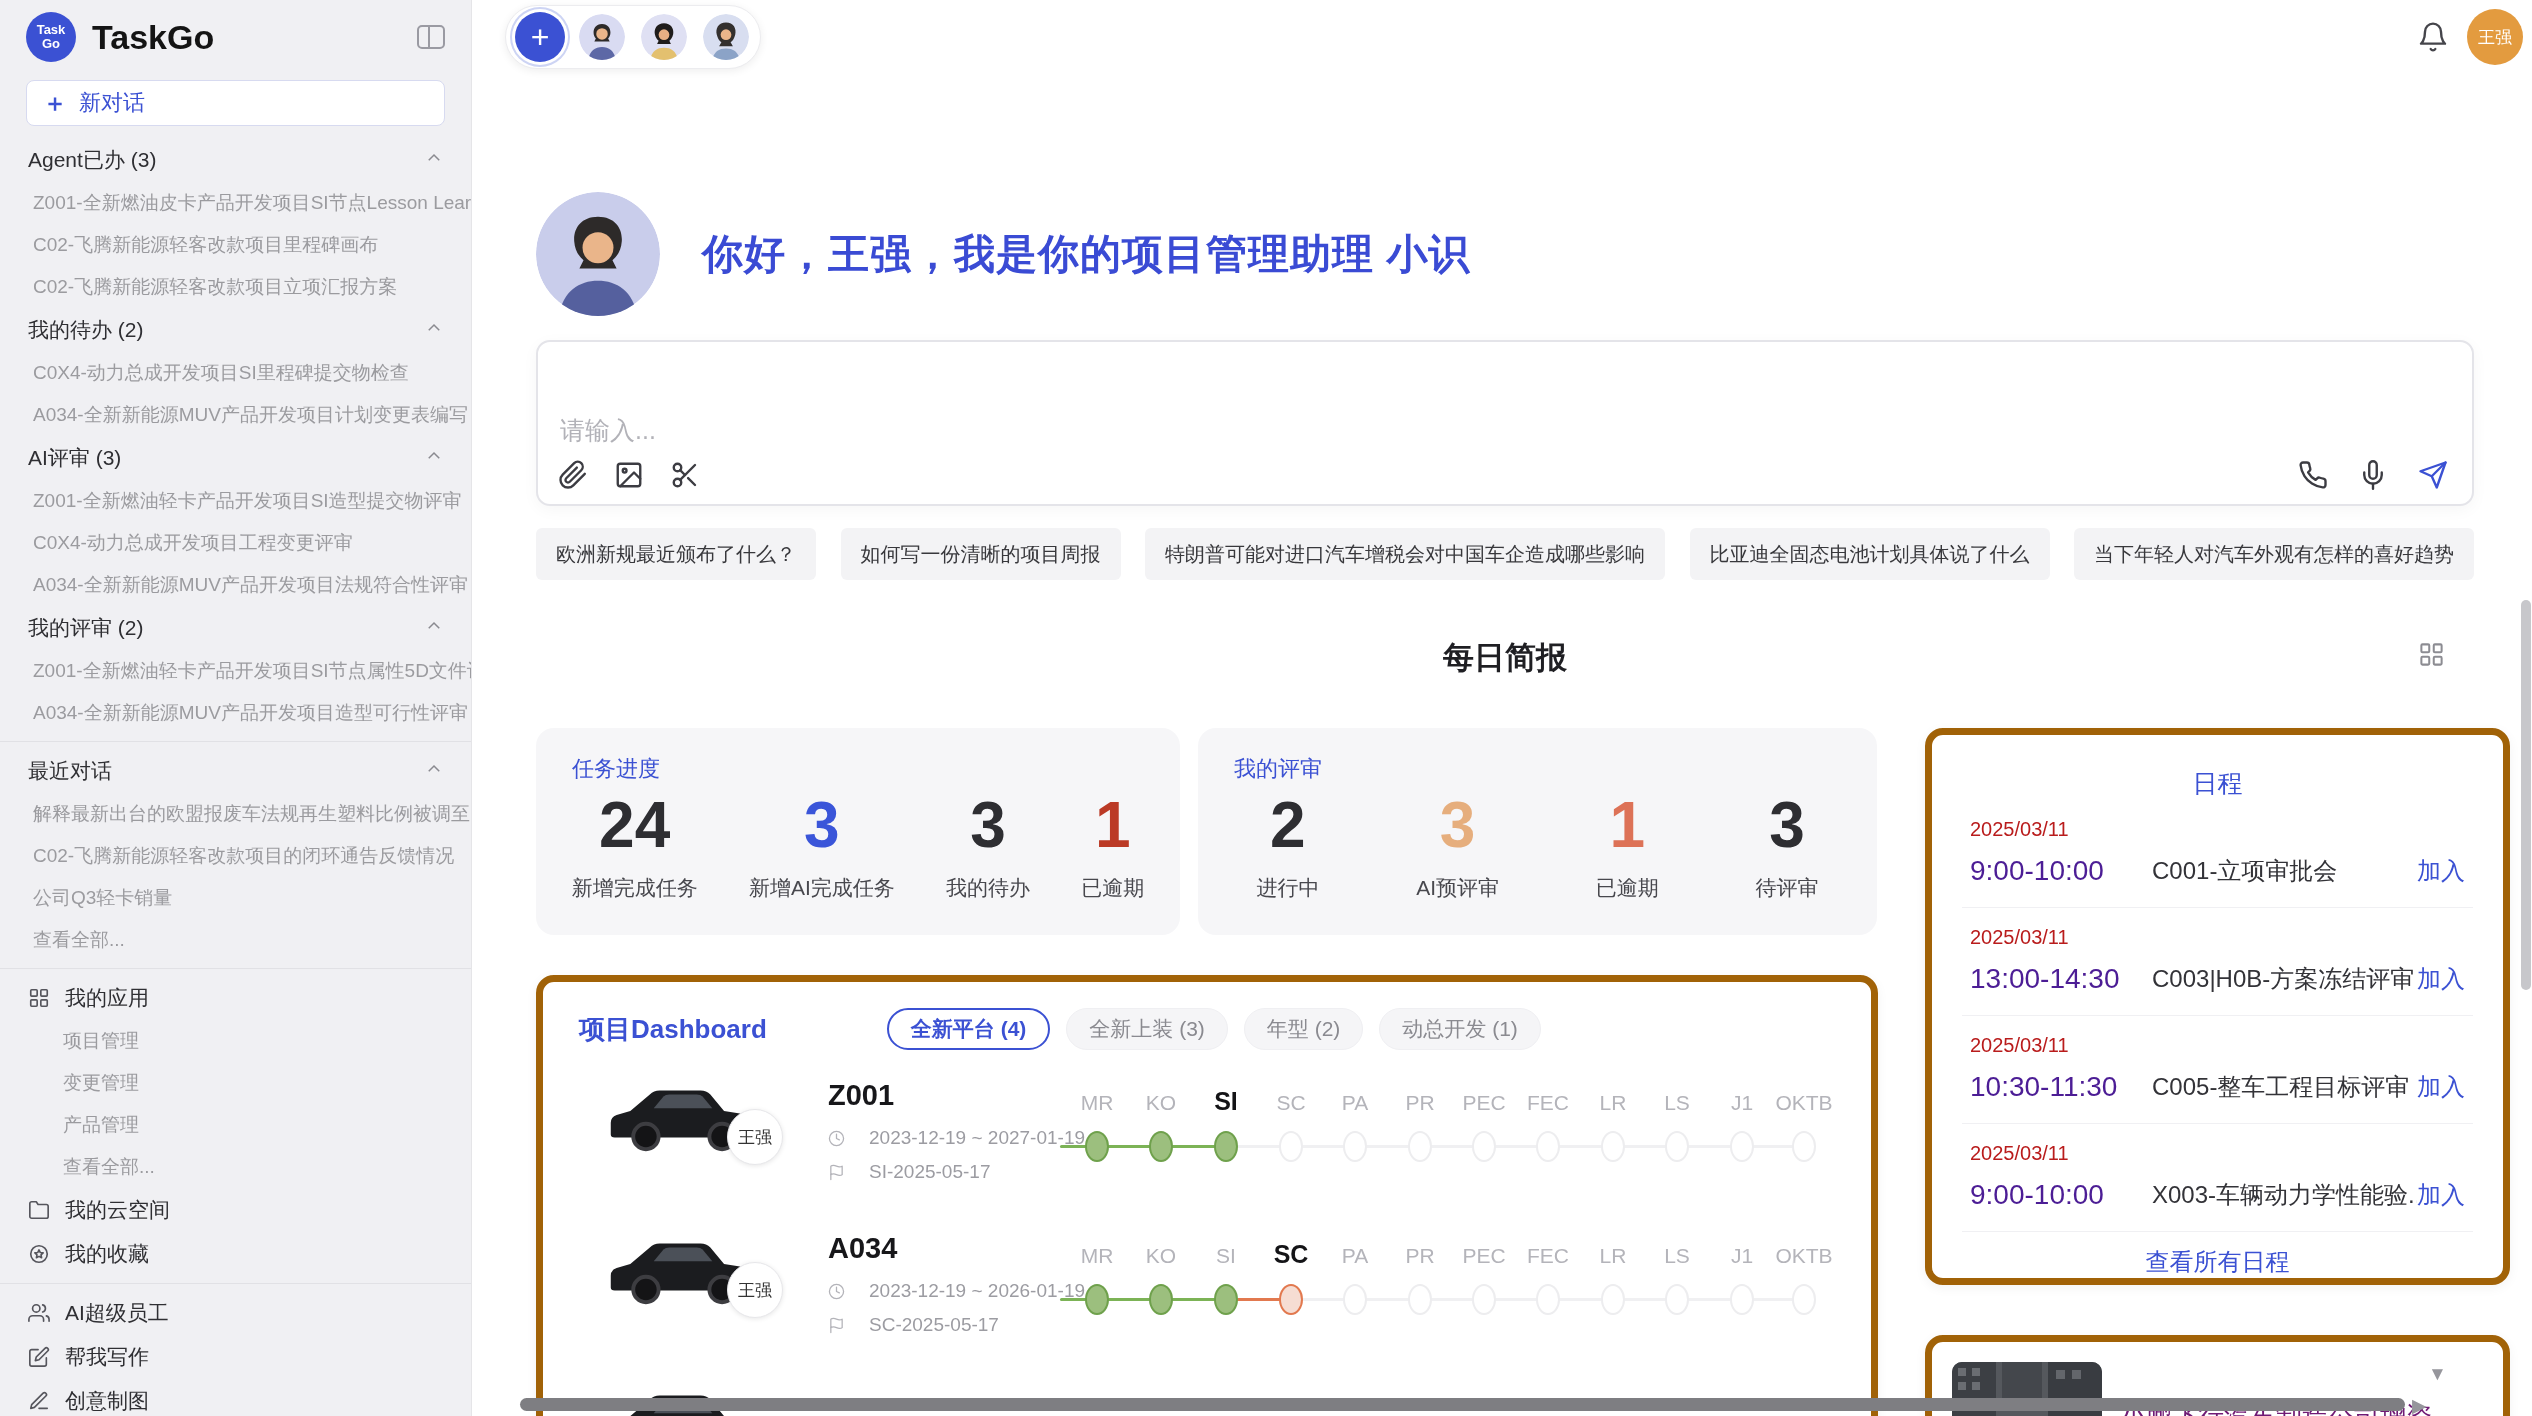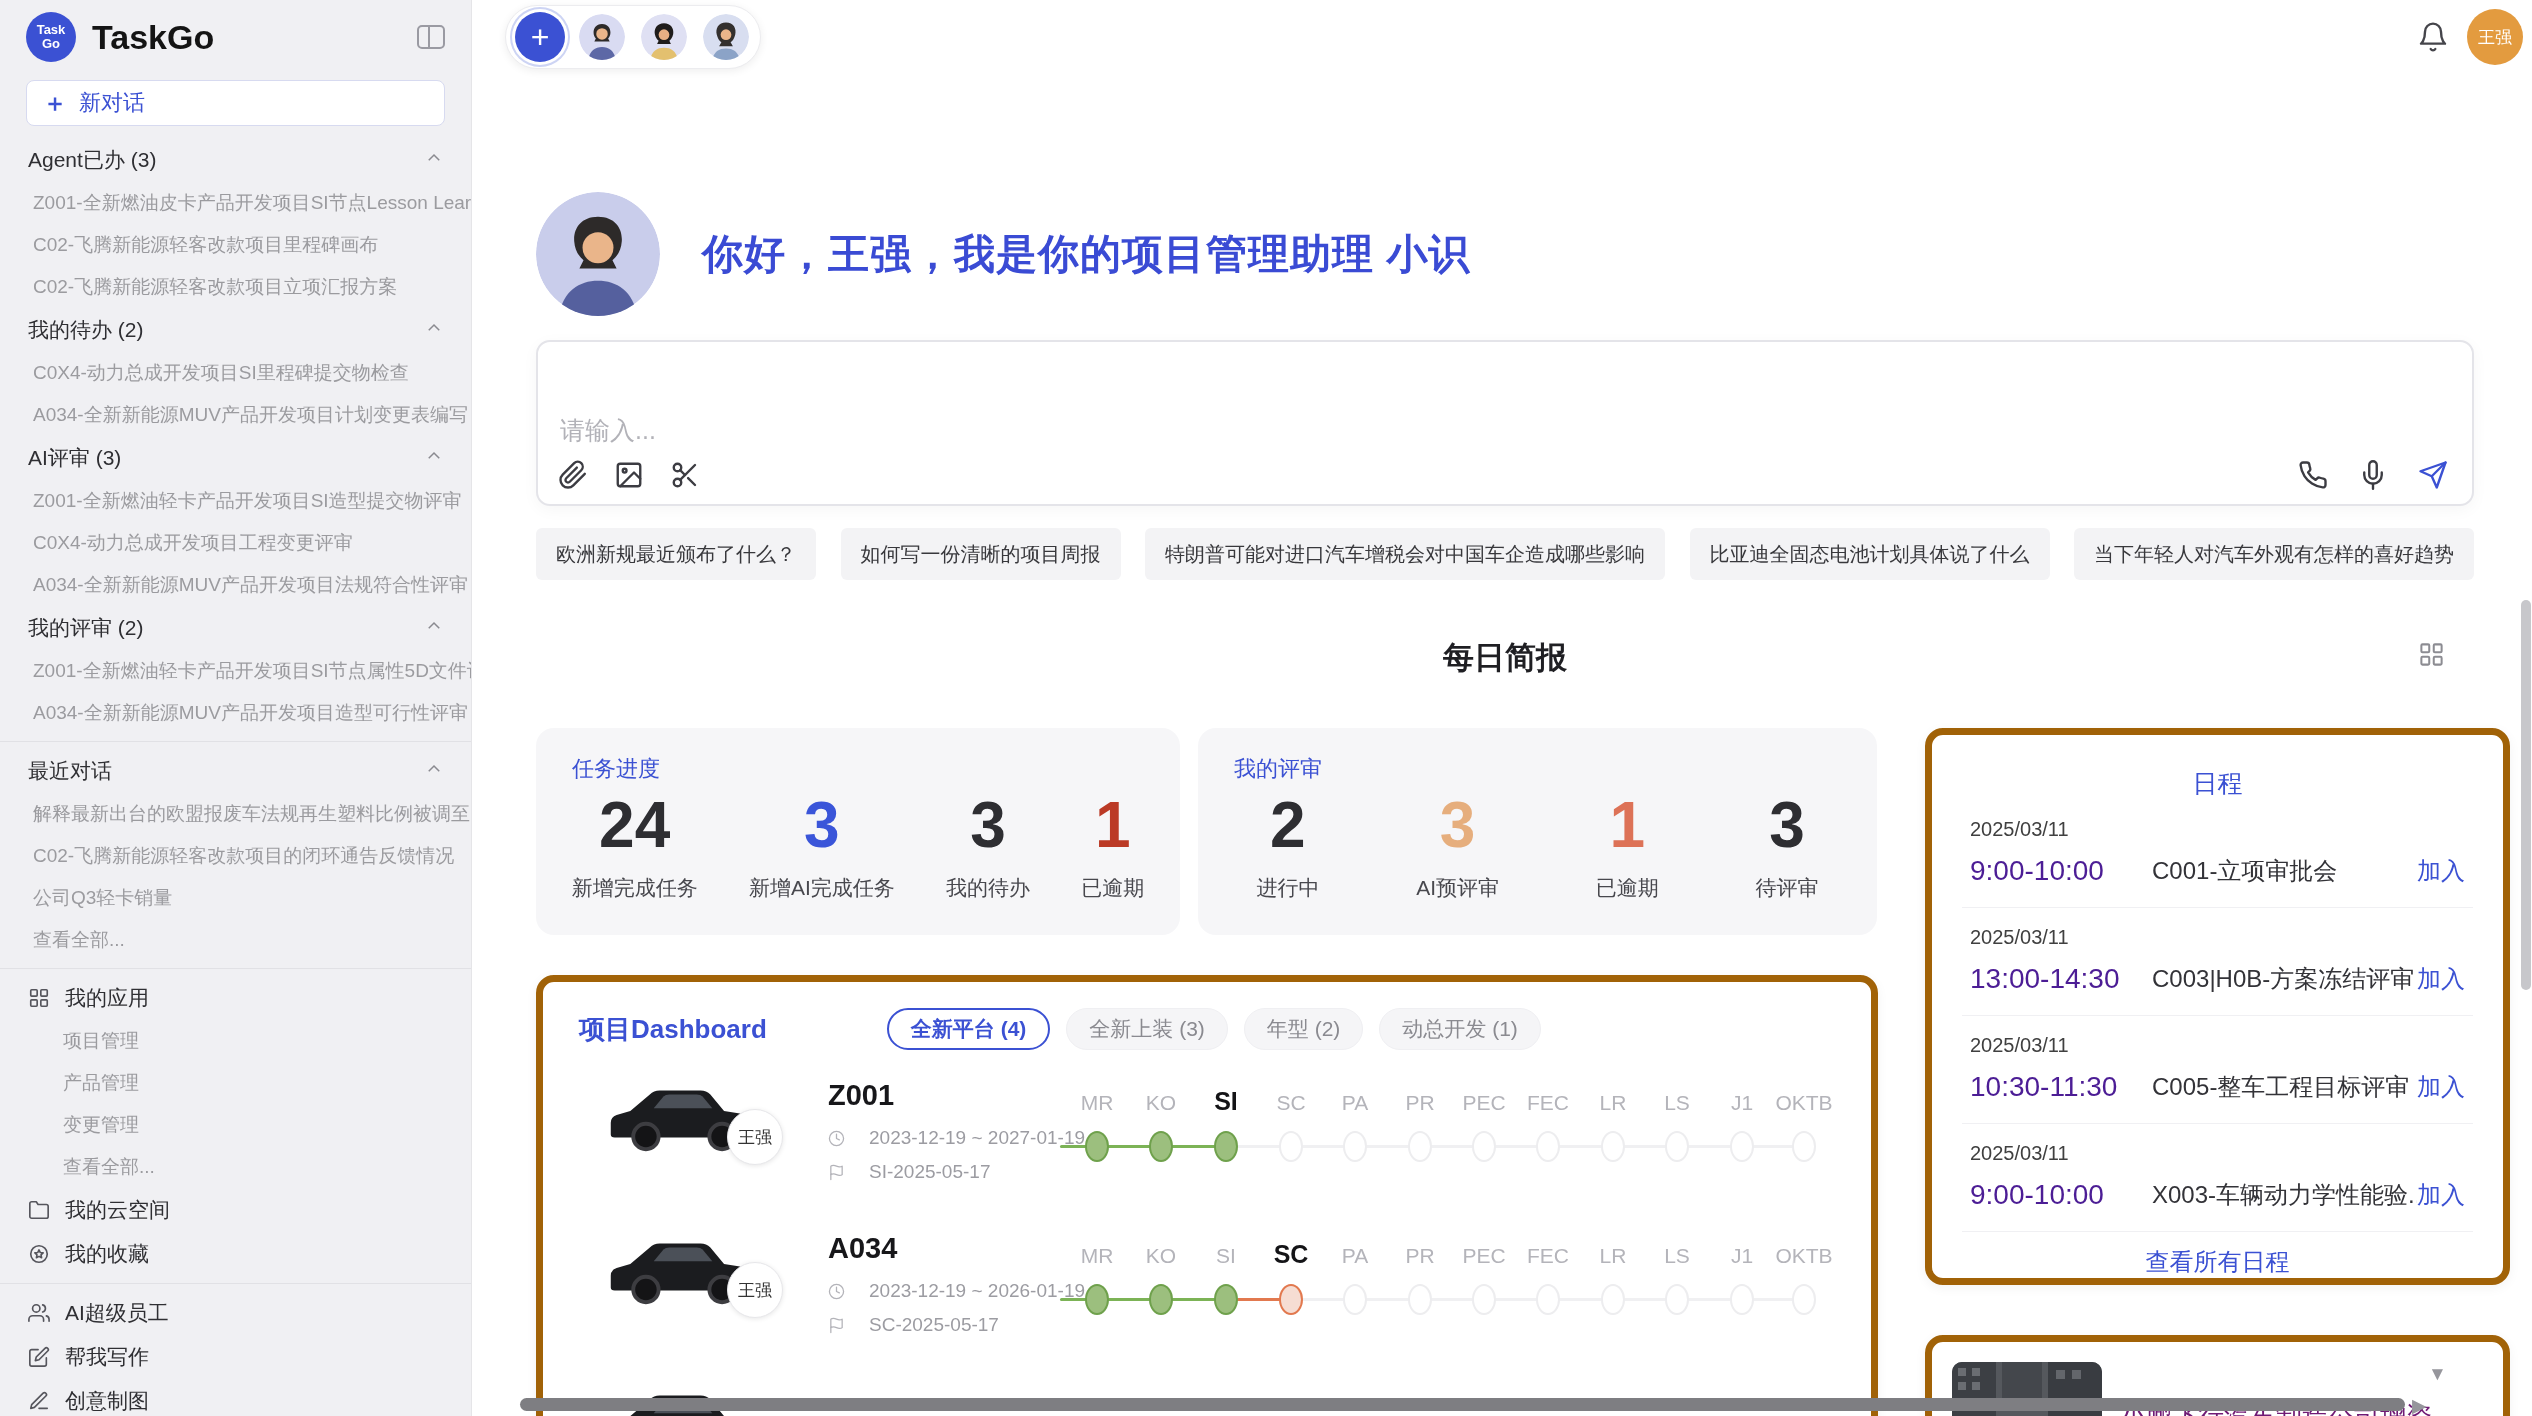--- a/index.html
+++ b/index.html
@@ -78,21 +78,21 @@
   .stat-row { display:flex; justify-content:space-around; margin-top:6px; padding:0 10px; }
   .stat-cell { text-align:center; }
   .stat-num { font-size:64px; font-weight:600; line-height:1.1; }
   .stat-label { font-size:21px; color:#48484e; margin-top:14px; }
 
   
   .panel { background:#fff; border:7px solid #a16207; border-radius:18px; box-shadow:0 3px 12px rgba(0,0,0,.05); }
   .schedule { position:absolute; left:1925px; top:728px; width:585px; height:557px; overflow:hidden; }
   .sch-title { text-align:center; color:#3b51d3; font-size:25px; margin-top:32px; }
   .sch-item { padding:18px 38px 20px; }
-  .sch-date { font-size:20px; color:#404040; }
+  .sch-date { font-size:20px; color:#b91c1c; }
   .sch-row { display:flex; align-items:center; margin-top:14px; }
   .sch-time { font-size:28px; color:#4c1d95; width:182px; flex:none; }
   .sch-name { font-size:24px; color:#333338; flex:1; white-space:nowrap; overflow:hidden; }
   .sch-join { font-size:24px; color:#3b51d3; cursor:pointer; }
   .sch-div { height:1px; background:#f0f0f3; margin:0 30px; }
   .sch-all { text-align:center; color:#3b51d3; font-size:24px; margin-top:14px; cursor:pointer; }
 
   
   .dash { position:absolute; left:536px; top:975px; width:1342px; height:470px; overflow:hidden; }
   .dash-head { display:flex; align-items:center; padding:26px 36px 0; }
@@ -213,22 +213,22 @@
     <div class="app-row">
       <svg class="icon-svg" viewBox="0 0 24 24">
           <rect x="3" y="3" width="7" height="7" rx="1"></rect>
           <rect x="14" y="3" width="7" height="7" rx="1"></rect>
           <rect x="3" y="14" width="7" height="7" rx="1"></rect>
           <rect x="14" y="14" width="7" height="7" rx="1"></rect>
         </svg>
       <span>我的应用</span>
     </div>
     <div class="sub-item">项目管理</div>
+    <div class="sub-item">变更管理</div>
     <div class="sub-item">产品管理</div>
-    <div class="sub-item">变更管理</div>
     <div class="sub-item">查看全部...</div>
 
     <div class="app-row">
       <svg class="icon-svg" viewBox="0 0 24 24">
           <path d="M22 19a2 2 0 0 1-2 2H4a2 2 0 0 1-2-2V5a2 2 0 0 1 2-2h5l2 3h9a2 2 0 0 1 2 2z"></path>
         </svg>
       <span>我的云空间</span>
     </div>
     <div class="app-row">
       <svg class="icon-svg" viewBox="0 0 24 24">

